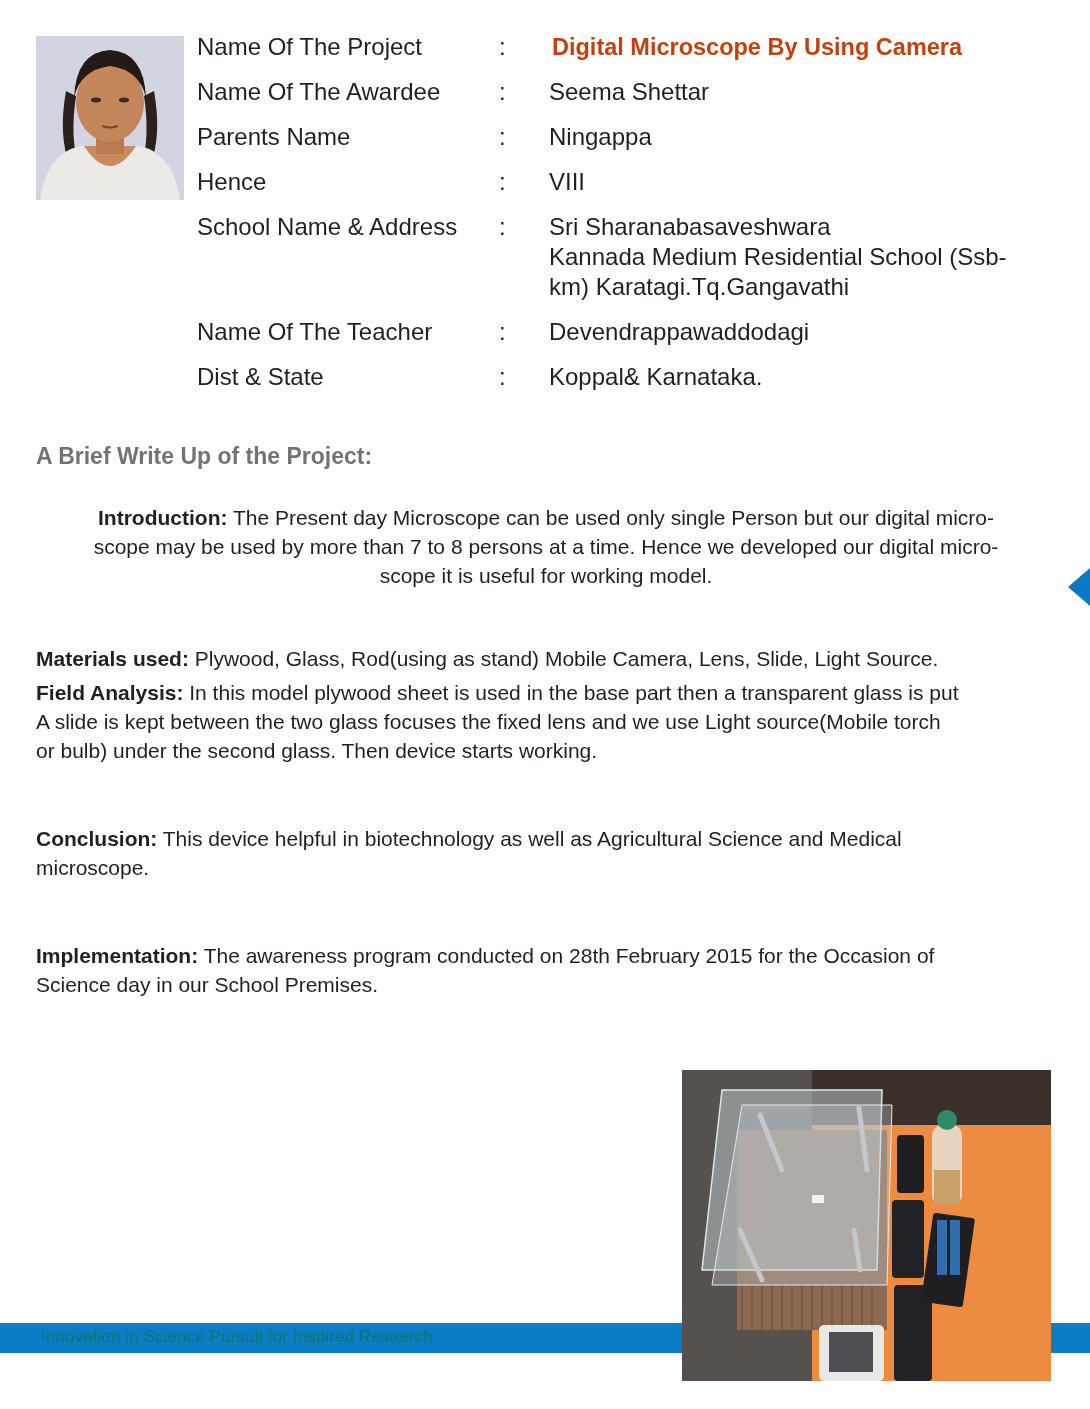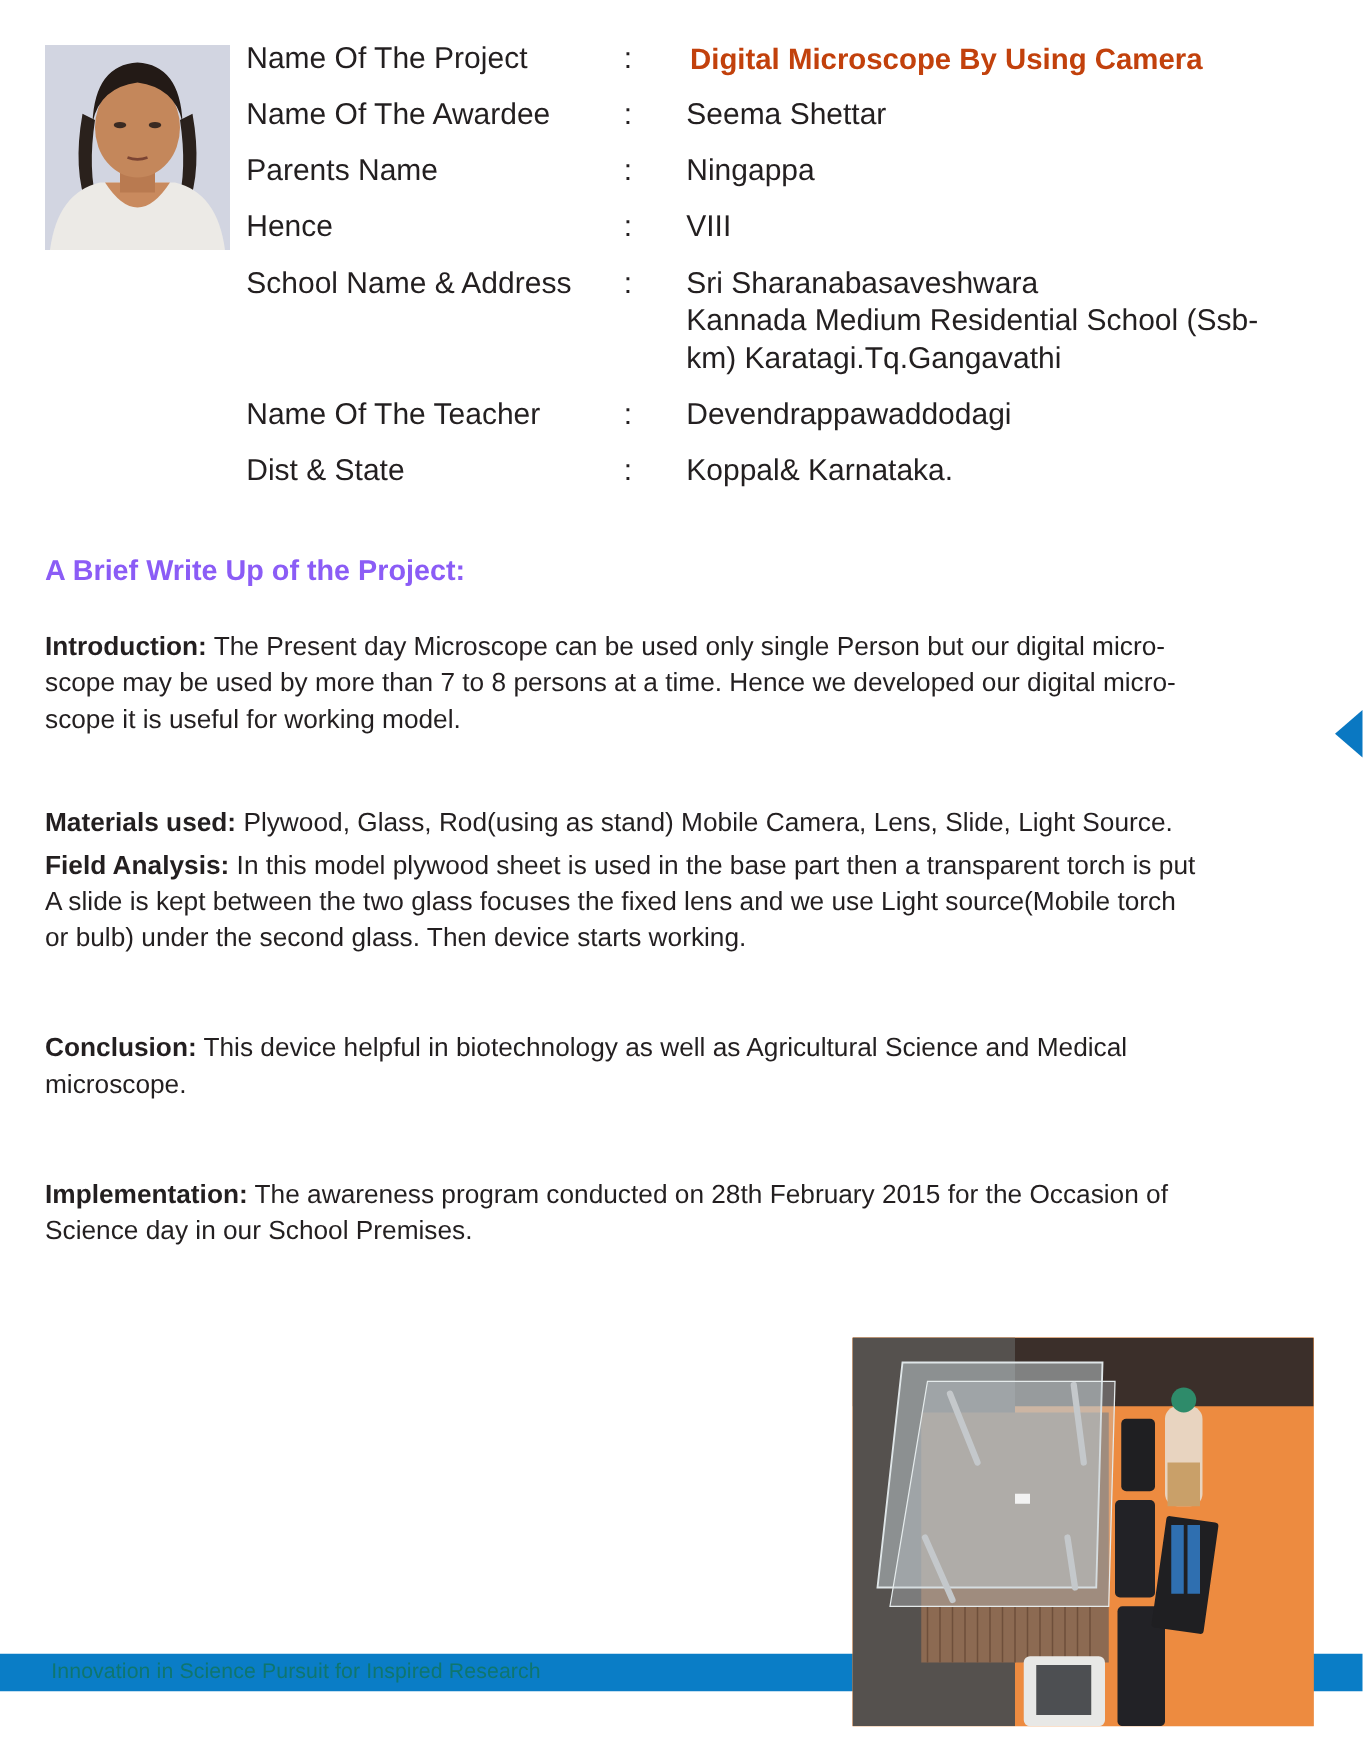--- a/index.html
+++ b/index.html
@@ -17,21 +17,21 @@
 
   .info { position: absolute; left: 197px; top: 30px; width: 880px; }
   .info-row { position: absolute; left: 0; font-size: 24px; line-height: 30px; color: #231f20; }
   .info-label { position: absolute; left: 0; white-space: nowrap; }
   .info-colon { position: absolute; left: 302px; }
   .info-value { position: absolute; left: 352px; white-space: nowrap; }
   .info-value.project { color: #c2410c; font-weight: bold; left: 355px; font-size: 23.5px; }
 
   .section-heading {
     position: absolute; left: 36px; top: 443px;
-    font-size: 23px; font-weight: bold; color: #8b5cf6;
+    font-size: 23px; font-weight: bold; color: #737373;
   }
   .para {
     position: absolute; left: 36px; width: 1020px;
     font-size: 21px; line-height: 29.2px; color: #231f20;
   }
   .para .term { font-weight: bold; }
   .para .line { display: block; white-space: nowrap; }
 
   .side-marker {
     position: absolute; left: 1068px; top: 568px;
@@ -114,32 +114,32 @@
   </div>
   <div class="info-row" style="top:332px;">
     <span class="info-label">Dist &amp; State</span>
     <span class="info-colon">:</span>
     <span class="info-value">Koppal&amp; Karnataka.</span>
   </div>
 </div>
 
 <div class="section-heading">A Brief Write Up of the Project:</div>
 
-<div class="para" style="top:503px;">
+<div class="para" style="top:503px;text-align:center;">
   <span class="line"><span class="term">Introduction:</span><span> The Present day Microscope can be used  only single Person but our digital micro-</span></span>
   <span class="line">scope may be used by  more than 7 to 8 persons at a time. Hence we developed our digital micro-</span>
   <span class="line">scope it is useful for working model.</span>
 </div>
 
 <div class="para" style="top:644px;">
   <span class="line"><span class="term">Materials used:</span><span> Plywood, Glass, Rod(using as stand) Mobile Camera, Lens, Slide, Light Source.</span></span>
 </div>
 
 <div class="para" style="top:678px;">
-  <span class="line"><span class="term">Field Analysis:</span><span> In this model plywood sheet is used in the base part then a transparent torch is put</span></span>
+  <span class="line"><span class="term">Field Analysis:</span><span> In this model plywood sheet is used in the base part then a transparent glass is put</span></span>
   <span class="line">A slide is kept between the two glass focuses the fixed lens and we use Light source(Mobile torch</span>
   <span class="line">or bulb) under the second glass. Then device starts  working.</span>
 </div>
 
 <div class="para" style="top:824px;">
   <span class="line"><span class="term">Conclusion:</span><span> This device helpful in  biotechnology as well as Agricultural Science and Medical</span></span>
   <span class="line">microscope.</span>
 </div>
 
 <div class="para" style="top:941px;">

